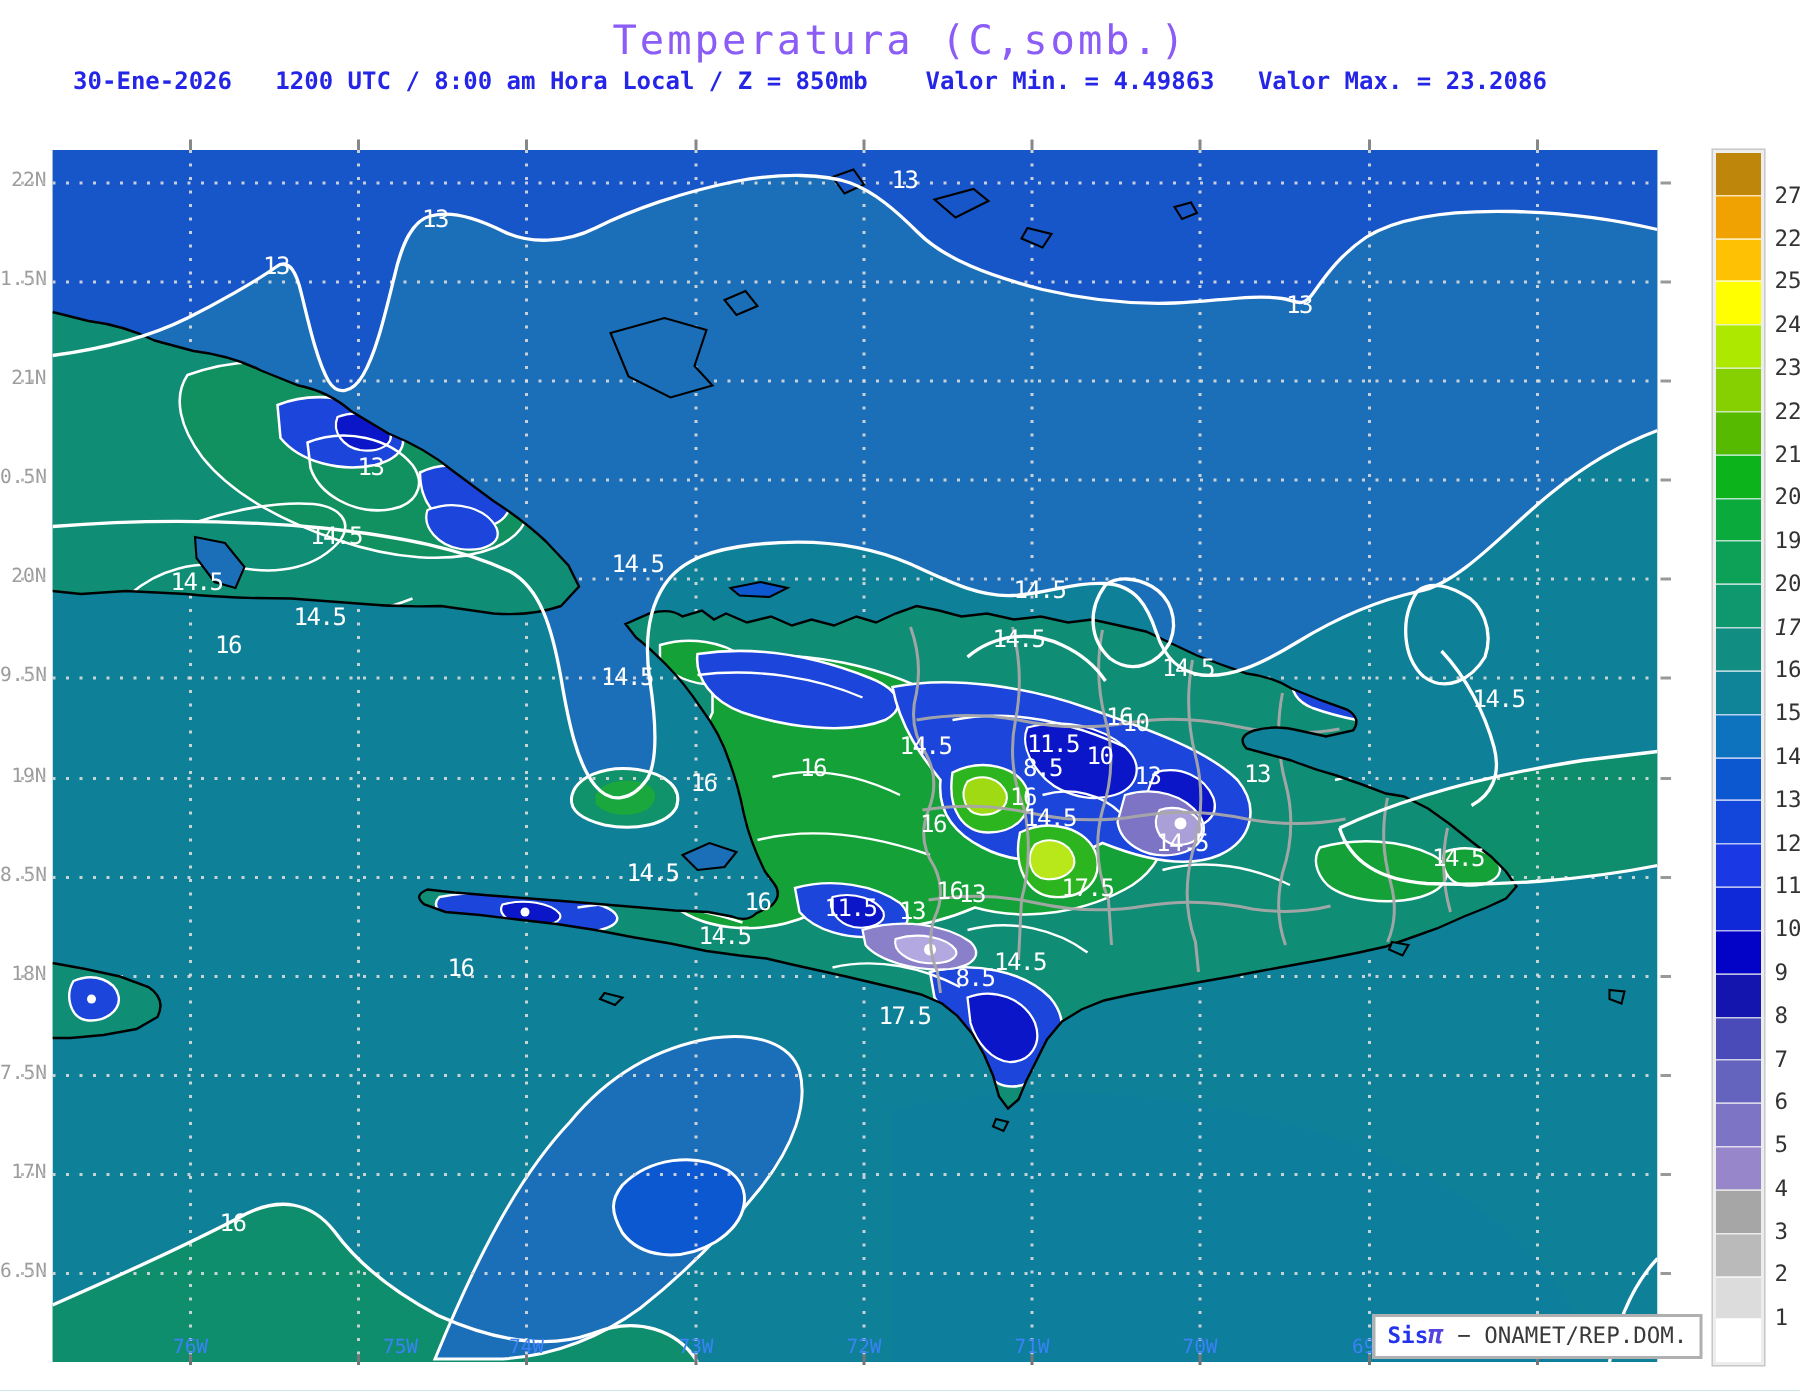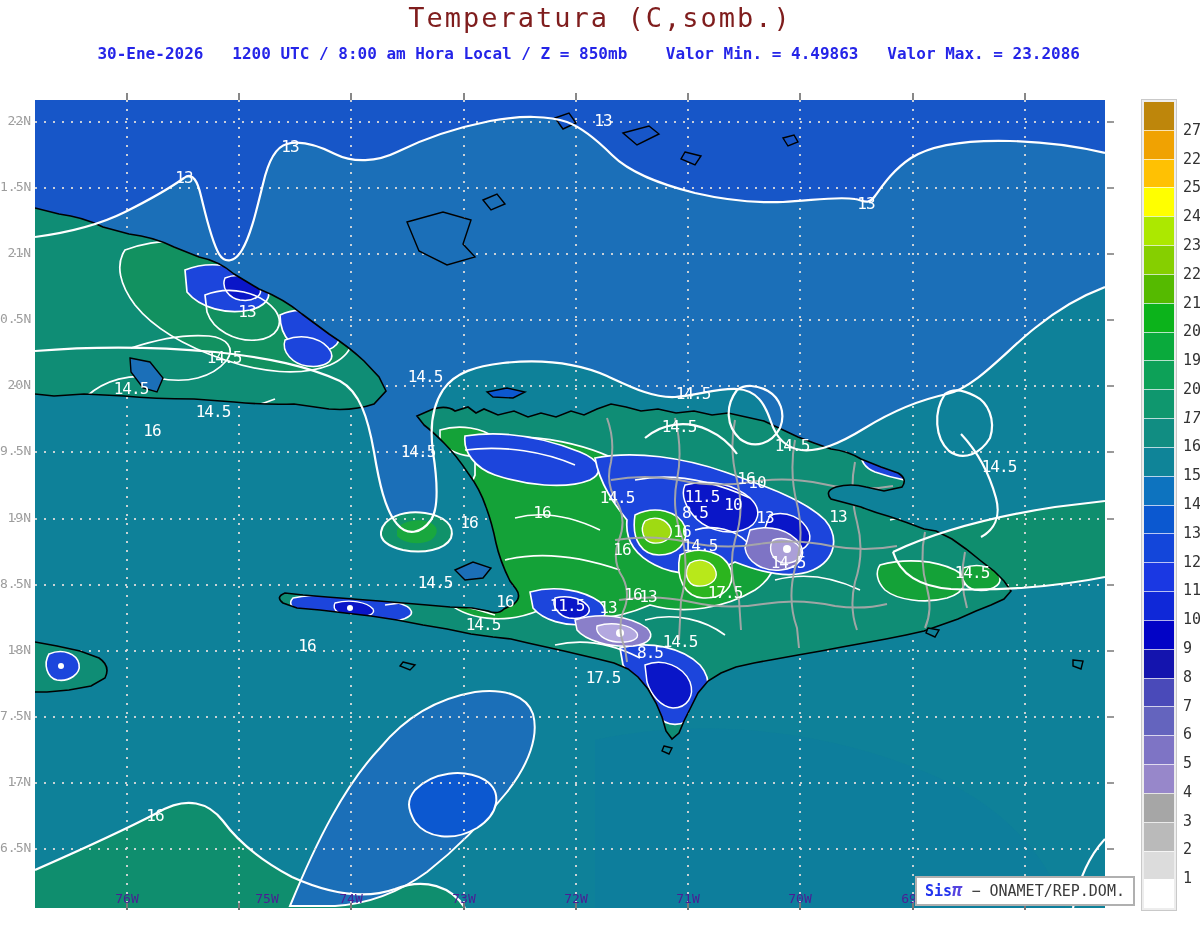--- a/index.html
+++ b/index.html
@@ -1,49 +1,49 @@
 <!DOCTYPE html>
 <html><head>
 <meta charset="utf-8">
 <style>
   html,body{margin:0;padding:0;background:#fff;}
   #fig{position:relative;width:1200px;height:927px;background:#ffffff;overflow:hidden;
        font-family:"DejaVu Sans Mono",monospace;}
   #title{position:absolute;top:2px;left:0;width:1200px;text-align:center;
          font-size:27px;letter-spacing:2px;color:#2a2a2a;white-space:pre;}
-  .subline{position:absolute;left:0;width:1080px;text-align:right;white-space:pre;}
+  .subline{position:absolute;left:0;width:1080px;text-align:center;white-space:pre;}
   #sub1{top:44px;font-size:16px;font-weight:bold;}
   #sub2{top:67px;font-size:15px;font-weight:bold;}
   #map{position:absolute;left:35px;top:100px;width:1070px;height:808px;}
   #map svg{position:absolute;left:0;top:0;}
   .ctl{position:absolute;transform:translate(-50%,-55%);color:#fff;font-size:16px;
        letter-spacing:-1px;white-space:nowrap;pointer-events:none;}
   .ylab{position:absolute;left:0;width:31px;text-align:right;font-size:13px;color:#9c9c9c;}
-  .xlab{position:absolute;transform:translateX(-50%);top:891px;font-size:13px;color:#4c1d95;}
+  .xlab{position:absolute;transform:translateX(-50%);top:891px;font-size:13px;color:#3b82f6;}
   .tickb{position:absolute;width:2px;height:7px;background:#777;}
   .tickt{position:absolute;width:2px;height:7px;background:#888;}
   .tickr{position:absolute;width:7px;height:2px;background:#999;}
   .ldots{position:absolute;left:14px;width:20px;height:2px;
          background:repeating-linear-gradient(90deg,#bbb 0 2px,transparent 2px 7px);}
   #colorbar{position:absolute;left:1141px;top:99px;width:36px;height:812px;box-sizing:border-box;
             background:#ededed;border:1px solid #c9c9c9;padding:2px;display:flex;flex-direction:column;}
   .cbcell{flex:1;}
   .cblab{position:absolute;left:1183px;font-size:15px;color:#333;}
   #sispi{position:absolute;left:915px;top:876px;width:216px;height:26px;background:#fff;
          border:2px solid #b0b0b0;text-align:center;font-size:15px;line-height:25px;white-space:pre;}
   #sispi .sis{color:#2233ee;font-weight:bold;}
   #sispi .pi{color:#5544e0;font-weight:bold;font-style:italic;font-size:17px;}
   #sispi .rest{color:#3a3a3a;}
 </style>
 </head>
 <body>
 
 <div id="fig">
 
-  <div id="title" style="color: #7f1d1d;">Temperatura (C,somb.)</div>
+  <div id="title" style="color: #8b5cf6; margin-top: 10px;">Temperatura (C,somb.)</div>
   <div id="sub1" class="subline" style="color: rgb(37, 37, 232);">30-Ene-2026   1200 UTC / 8:00 am Hora Local / Z = 850mb    Valor Min. = 4.49863   Valor Max. = 23.2086</div>
 
   <div id="map">
     <svg id="map-svg" width="1070" height="808" viewBox="0 0 1070 808">
       <defs>
         <clipPath id="clipH">
             <path d="M382,316 L398,309 Q412,305 420,311 L433,307 L441,313 L449,309 L463,315 L479,311 L493,317 L506,313 L521,317 L536,311 L549,315 L562,309 L576,304 L591,307 L606,311 L623,309 L641,313 L659,311 L677,315 L693,313 L711,317 L729,321 L746,329 L763,337 L779,343 L796,349 Q813,351 826,359 L846,367 L863,373 Q873,379 867,387 L849,391 L831,387 Q816,383 801,387 Q789,391 796,399 L811,403 L826,407 Q841,413 856,417 L873,423 L889,429 L901,431 L917,439 L931,449 L946,461 L959,471 L969,481 L976,491 L969,499 L956,505 L941,511 L923,519 L906,525 L889,531 L871,535 L851,539 L829,543 L807,547 L786,551 L763,555 L741,559 L719,563 L701,567 L686,573 L673,581 L663,593 L656,607 L649,621 L644,633 L637,639 L631,631 L627,617 L621,603 L613,589 L603,577 L593,569 L579,563 L563,559 L546,555 L529,551 L511,547 L493,543 L476,539 L458,537 L436,534 L412,529 L388,525 L362,520 L336,516 L310,513 L285,510 L262,508 L248,503 Q240,497 250,493 L268,495 L292,497 L318,499 L344,501 L368,503 L392,505 L415,507 L437,508 L453,511 Q463,515 469,509 L479,504 Q487,497 481,489 L475,481 Q465,461 461,443 Q457,423 451,407 Q445,389 433,373 Q421,355 409,343 Q397,331 389,325 Z"></path>
           </clipPath>
         <clipPath id="clipC">
             <path d="M0,108 L24,114 Q48,117 68,127 L94,134 Q119,137 139,147 L164,157 Q184,161 199,174 L224,189 Q249,199 267,214 L294,234 Q314,247 329,261 L344,277 L351,291 L339,304 Q319,311 294,309 L259,304 Q229,305 199,302 L159,299 Q119,299 89,296 L49,294 L19,296 L0,294 Z"></path>

